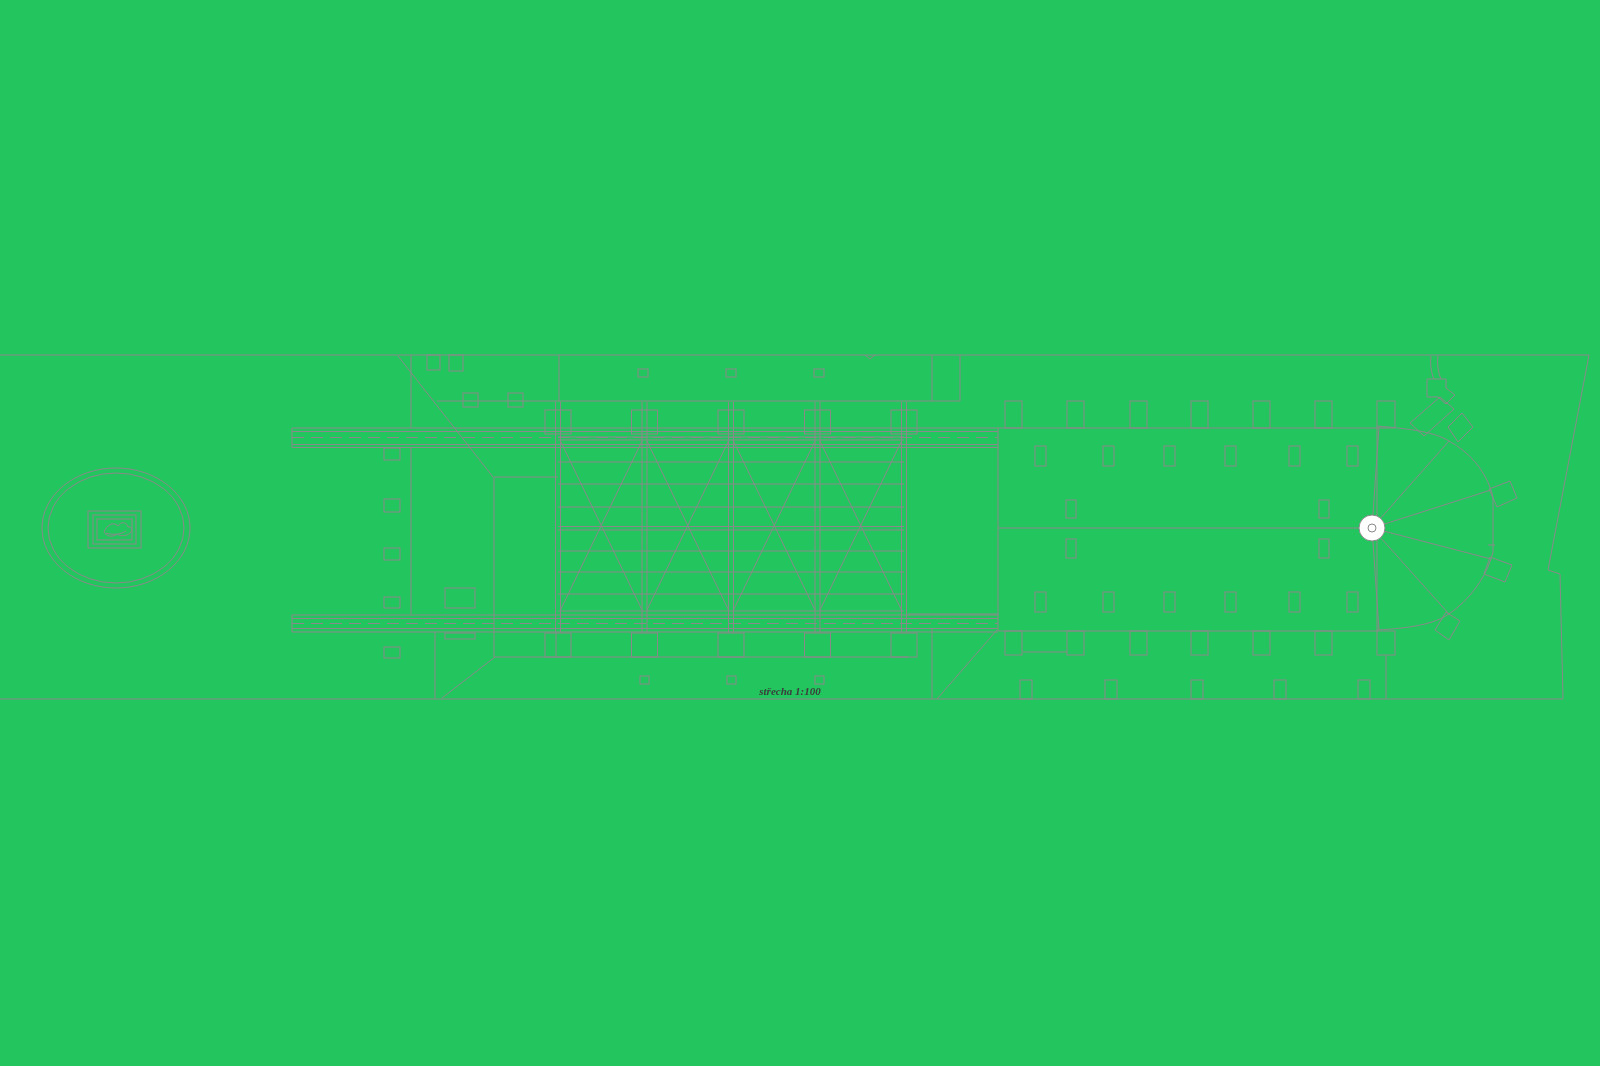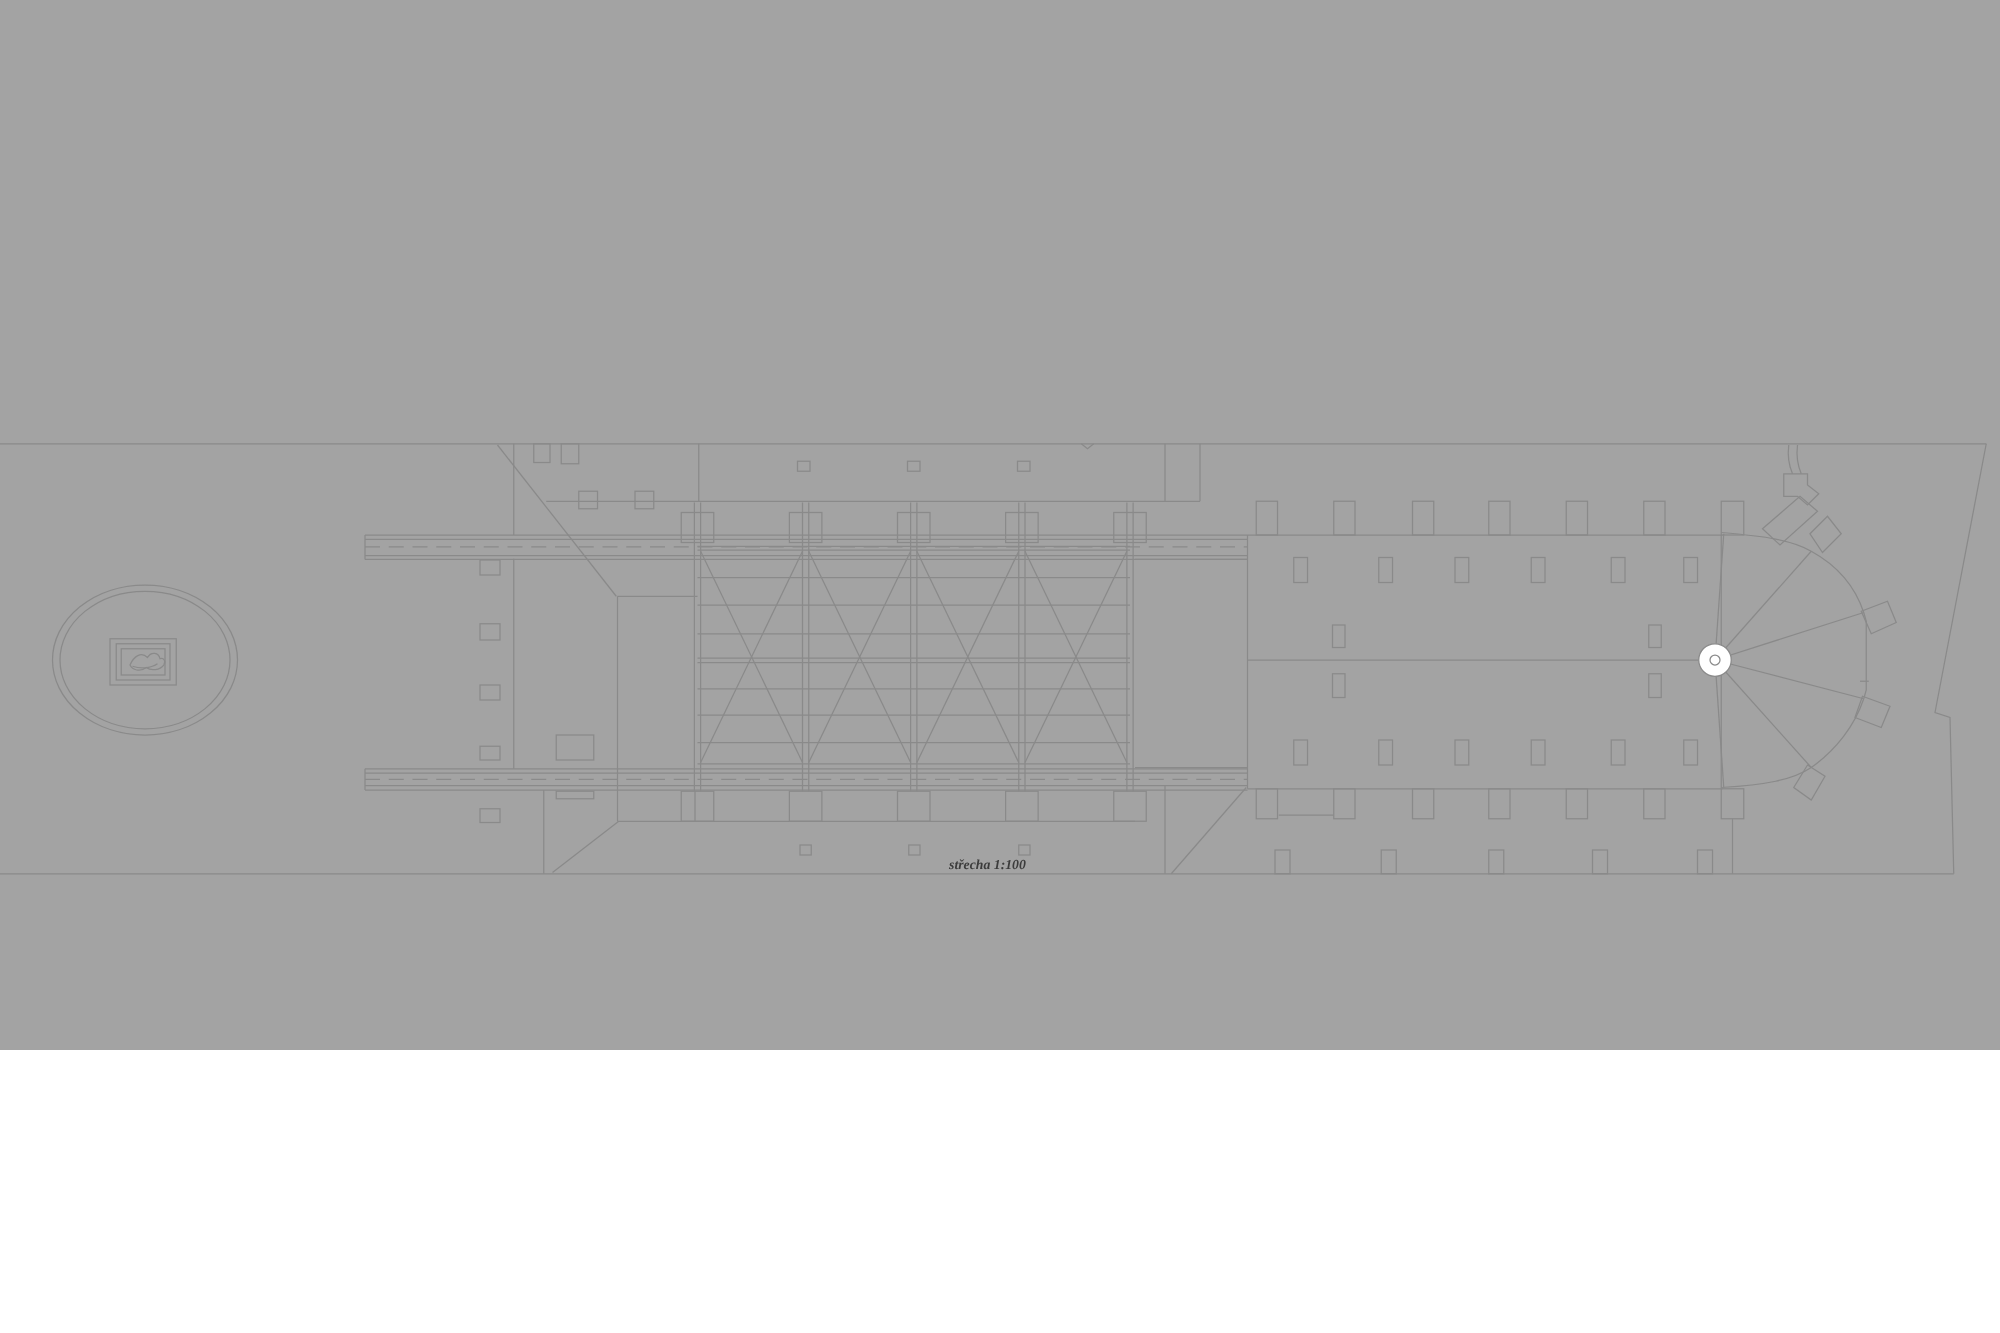--- a/index.html
+++ b/index.html
@@ -1,19 +1,19 @@
 <!DOCTYPE html>
 <html><head>
 <meta charset="utf-8">
 <style>
   html,body{margin:0;padding:0;background:#ffffff;}
   .canvas{
     position:relative;
-    width:1600px;height:840px;
-    background:#a3a3a3;
+    width:1600px;height:1066px;
+    background:#22c55e;
     overflow:hidden;
     font-family:"Liberation Serif", serif;
   }
   .canvas svg{display:block;width:1600px;height:1066px;}
   .scale-label{
     font-style:italic;
     font-weight:bold;
     font-size:11px;
     fill:#3c3c3c;
   }

